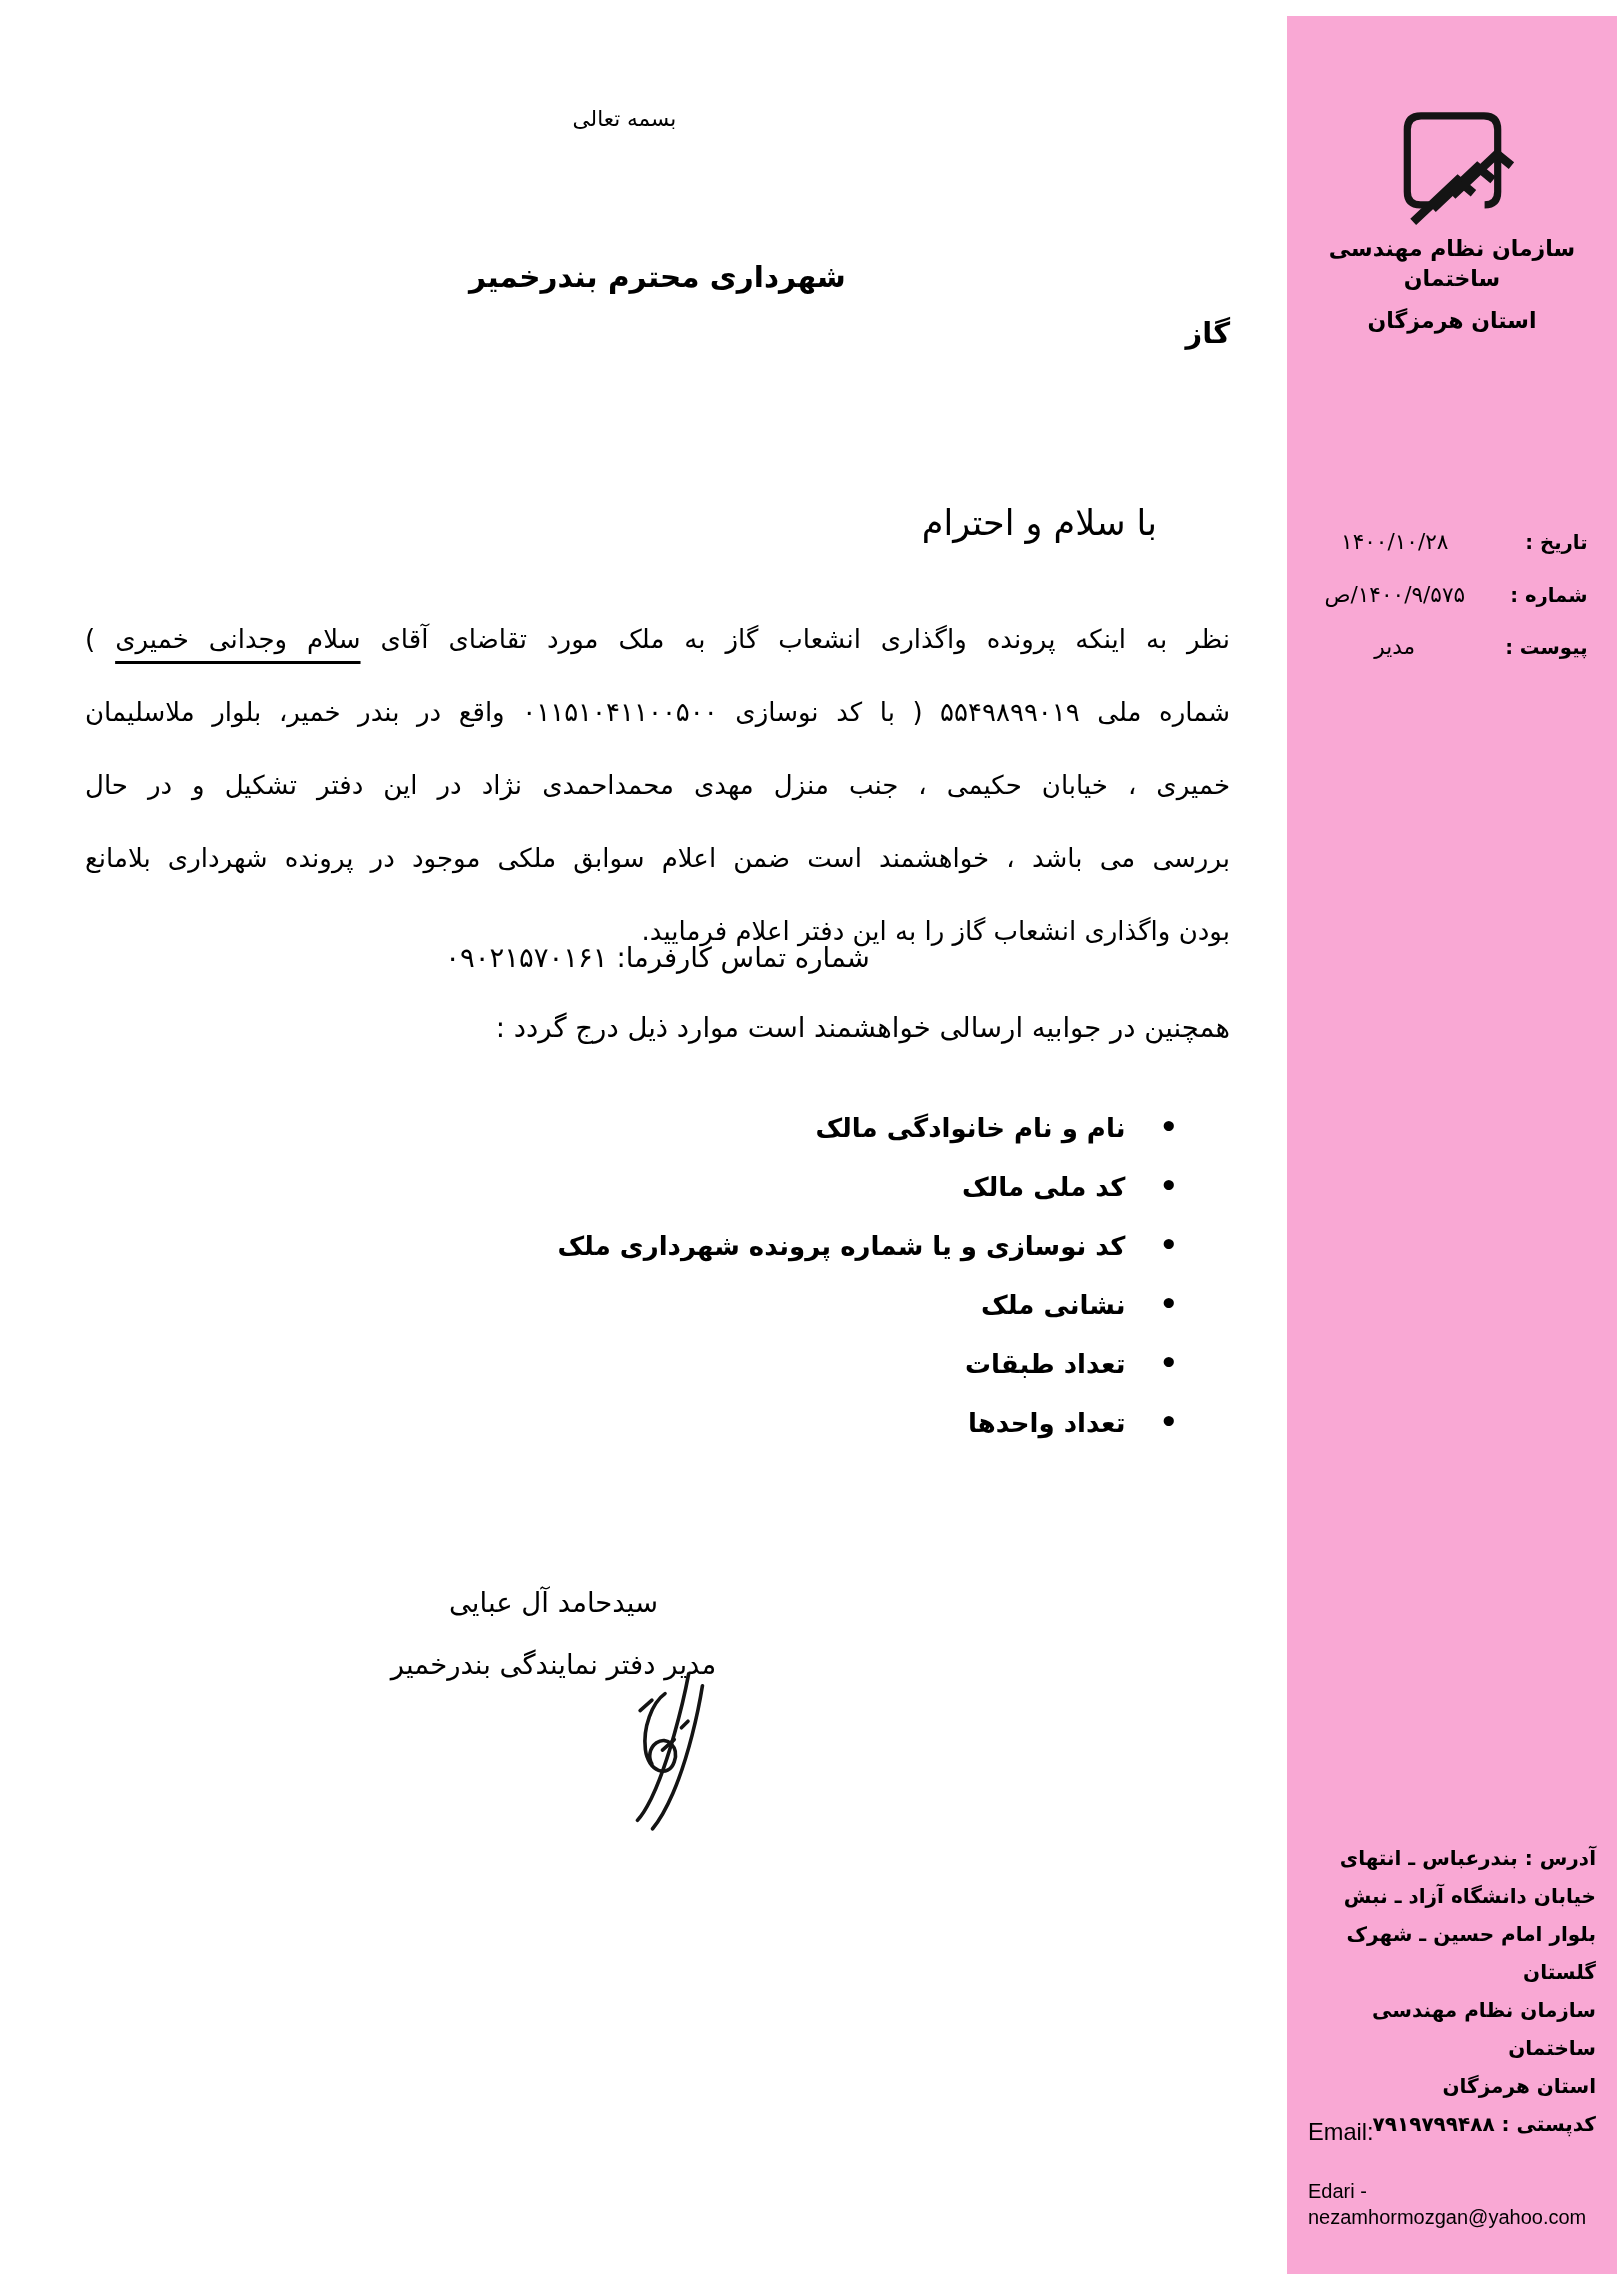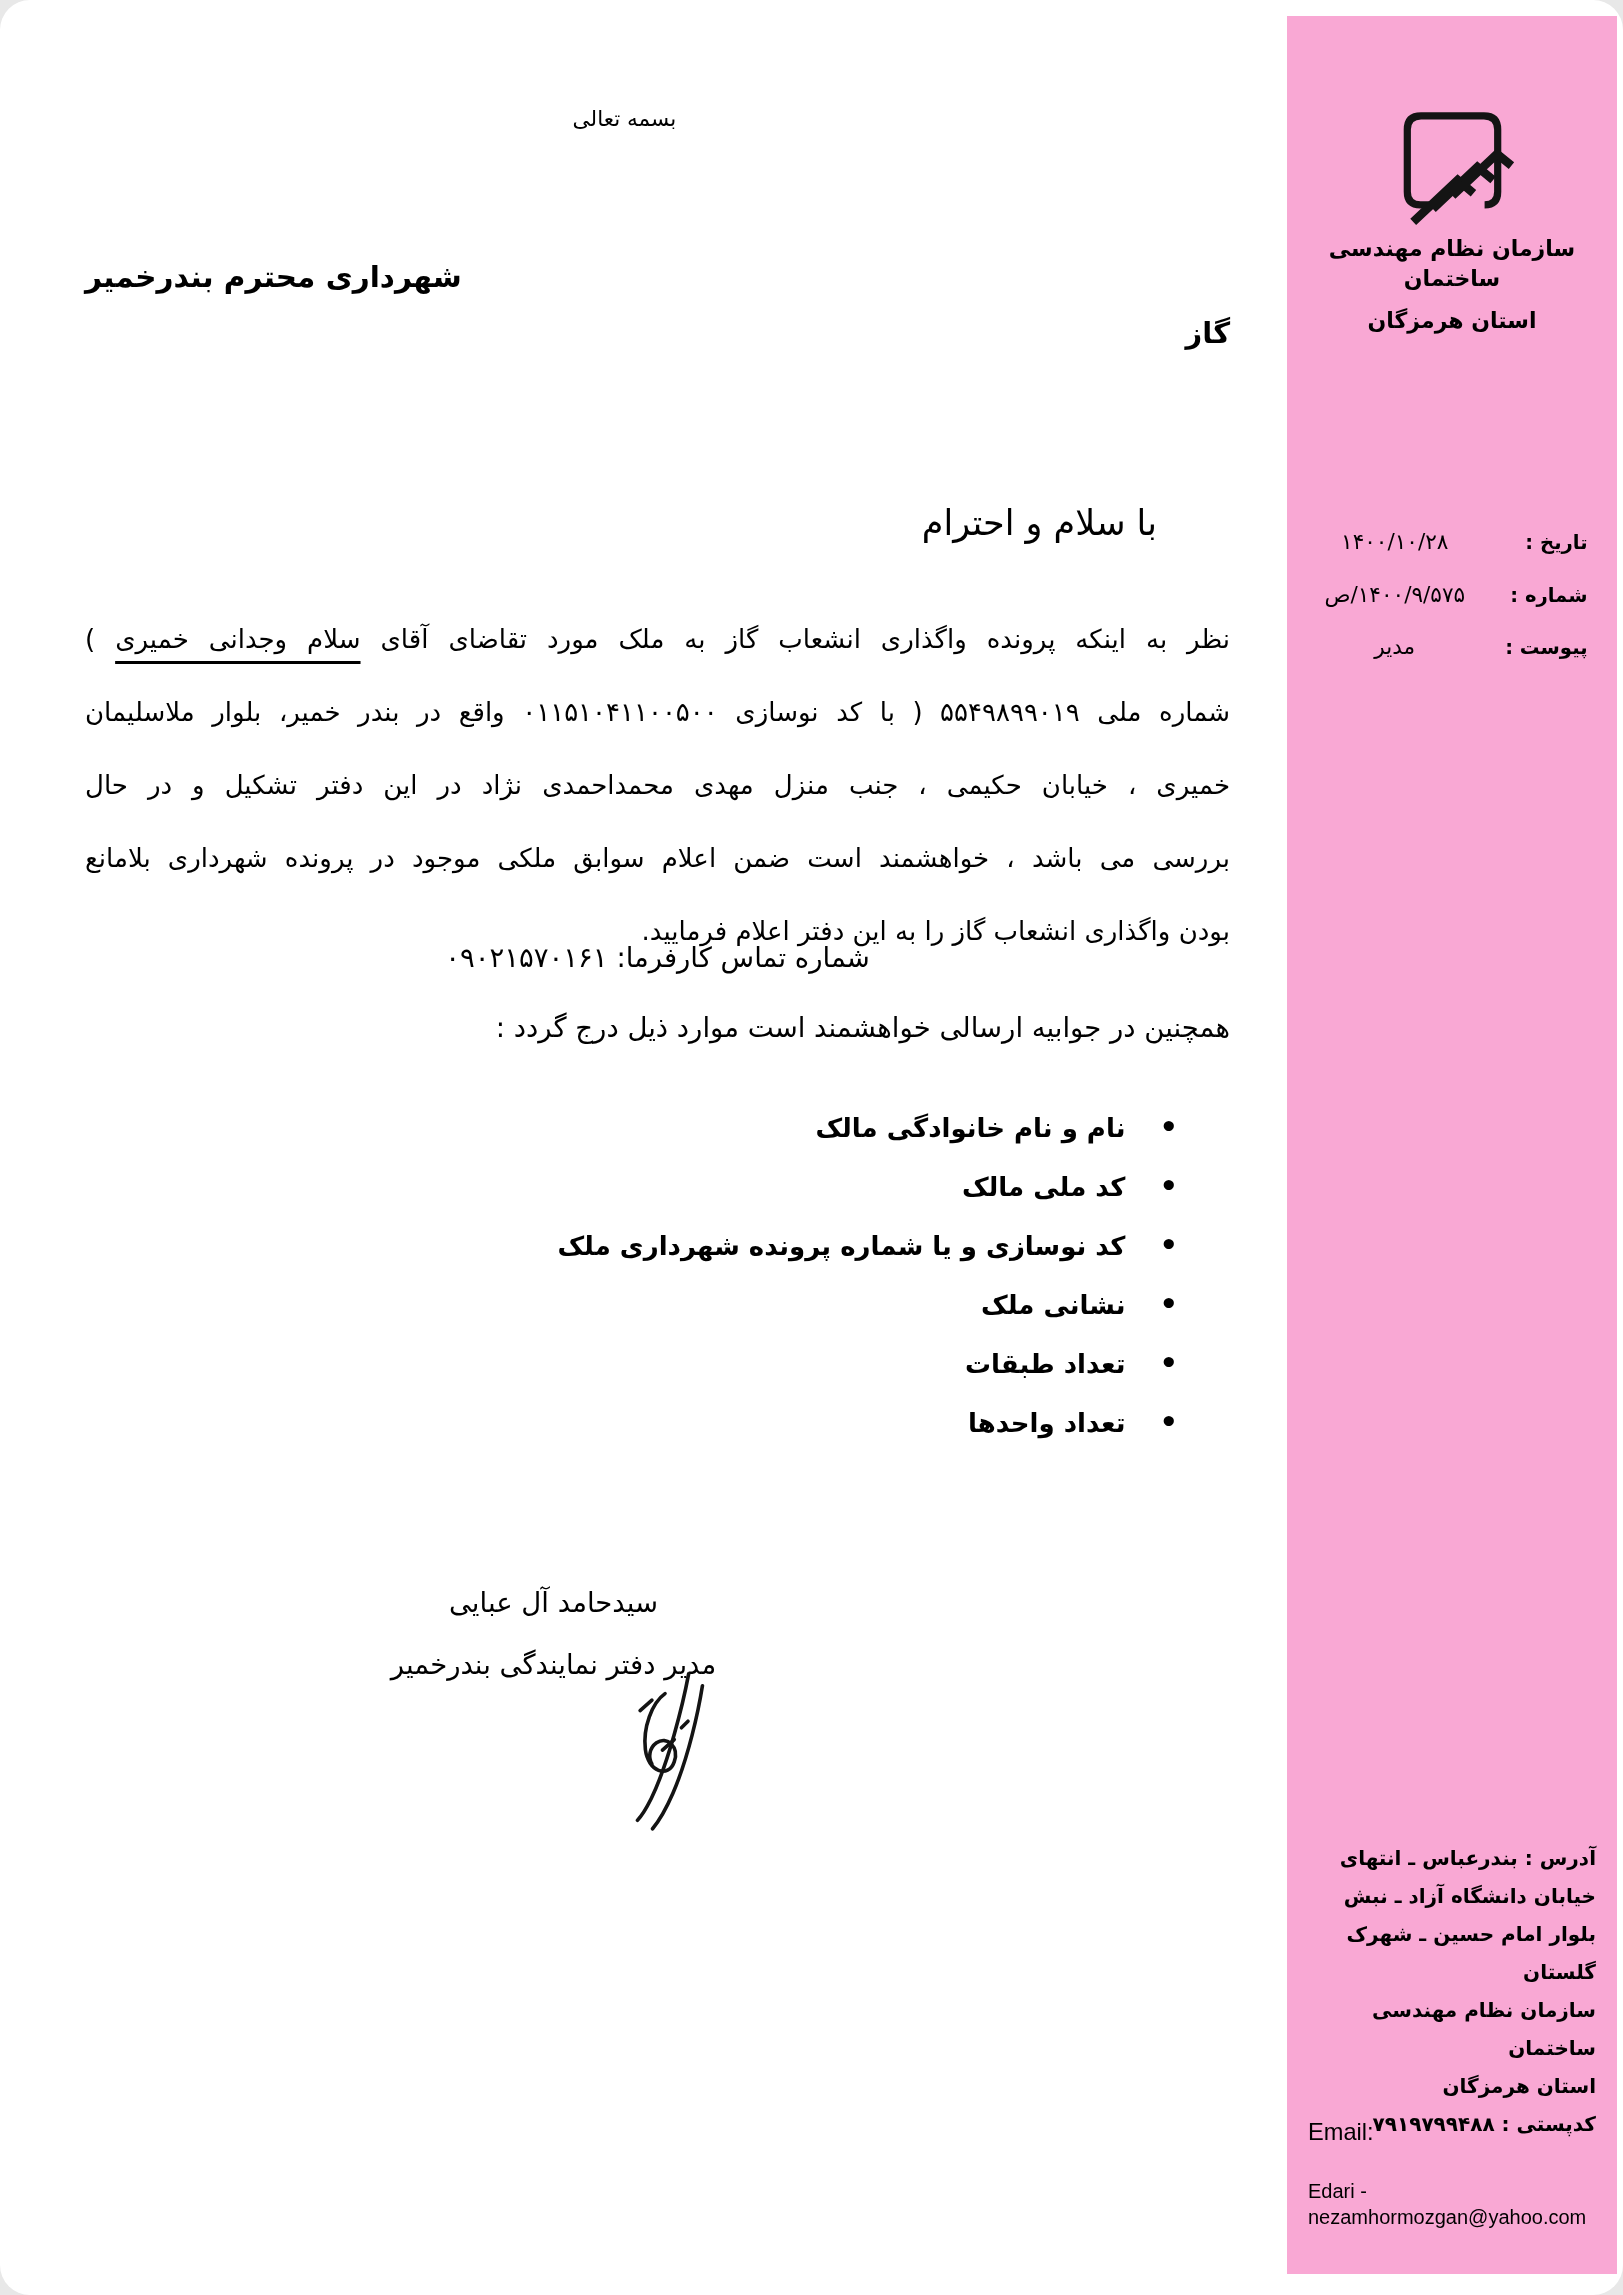--- a/index.html
+++ b/index.html
@@ -4,35 +4,34 @@
 <style>
   html,body { margin:0; padding:0; background:#e8e8e8; }
   .page {
     position:relative;
     width:1623px; height:2295px;
     margin:0 auto;
     background:#ffffff;
     color:#000;
     font-family:"DejaVu Sans", sans-serif;
     overflow:hidden;
-    border-radius:30px;
   }
 
   
   .besmellah {
     position:absolute; top:102px; left:461px; width:327px;
     text-align:center; font-size:21.6px; line-height:33px;
     direction:rtl;
   }
   .header-block {
     position:absolute; top:249px; left:85px; width:1145px;
     direction:rtl;
   }
   .header-block .recipient {
-    font-size:29.5px; font-weight:bold; line-height:56px; text-align:left;
+    font-size:29.5px; font-weight:bold; line-height:56px; text-align:center;
   }
   .header-block .subject1 {
     font-size:29px; font-weight:bold; line-height:56px;
     text-align:justify; text-align-last:justify; text-justify:inter-word;
   }
   .header-block .subject2 {
     font-size:29px; font-weight:bold; line-height:56px; text-align:right;
   }
   .greeting {
     position:absolute; top:503px; left:70px; width:1087px;

